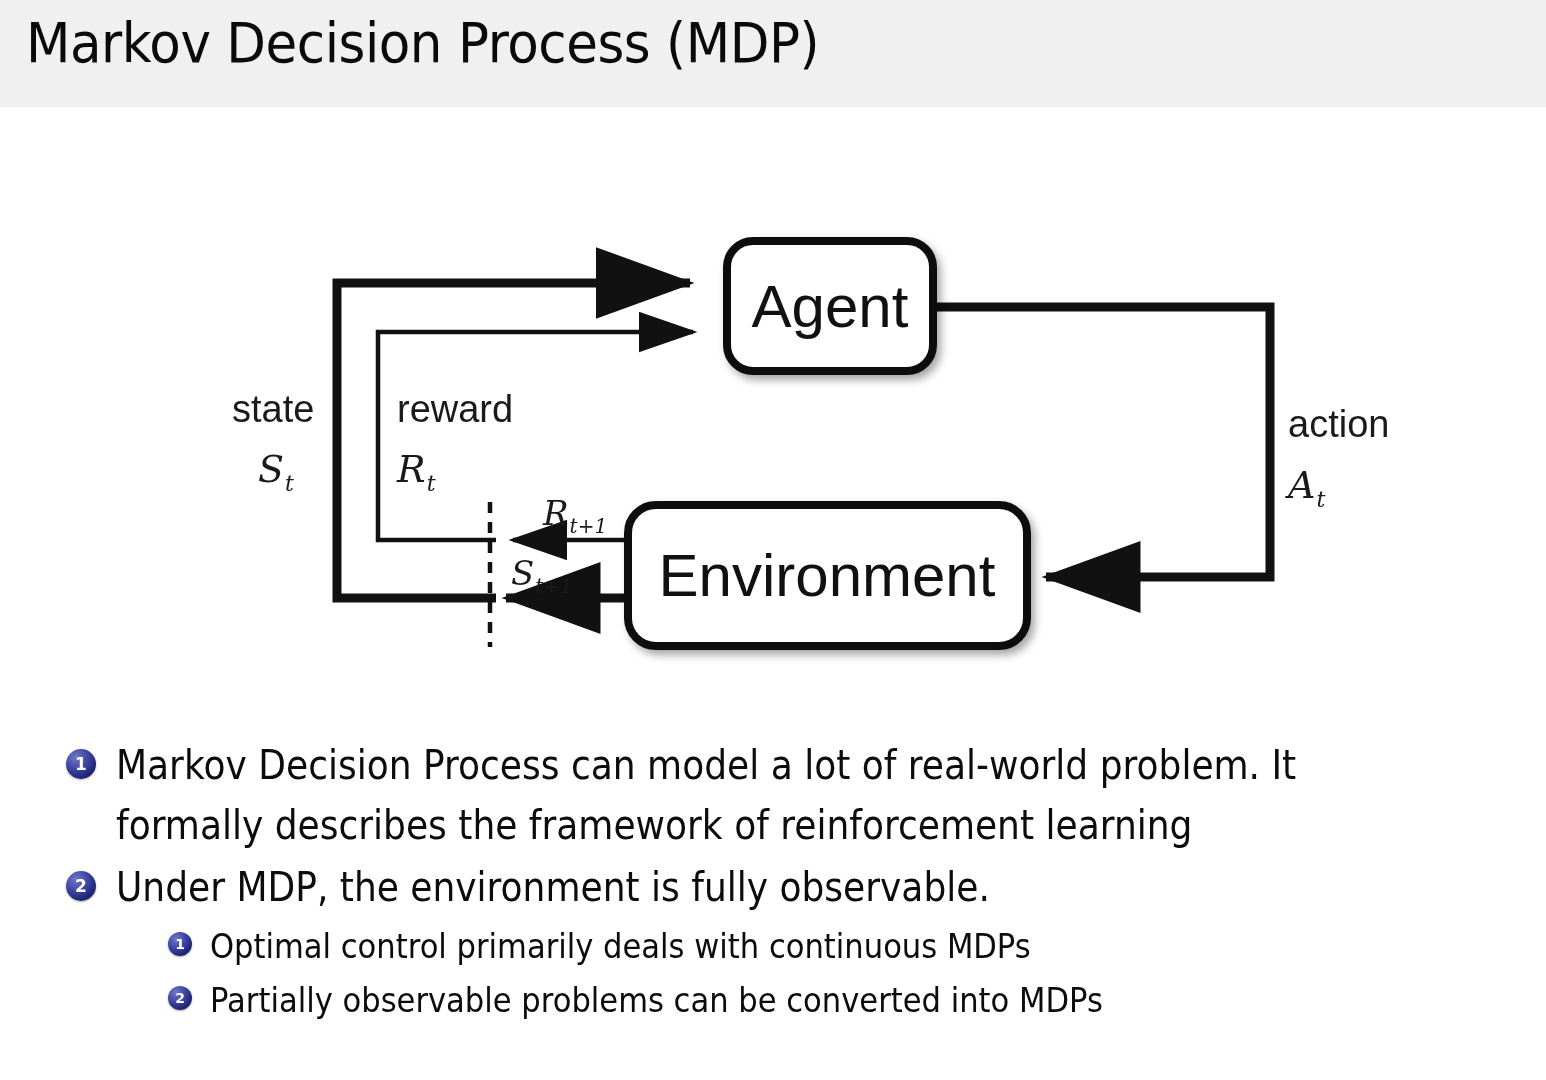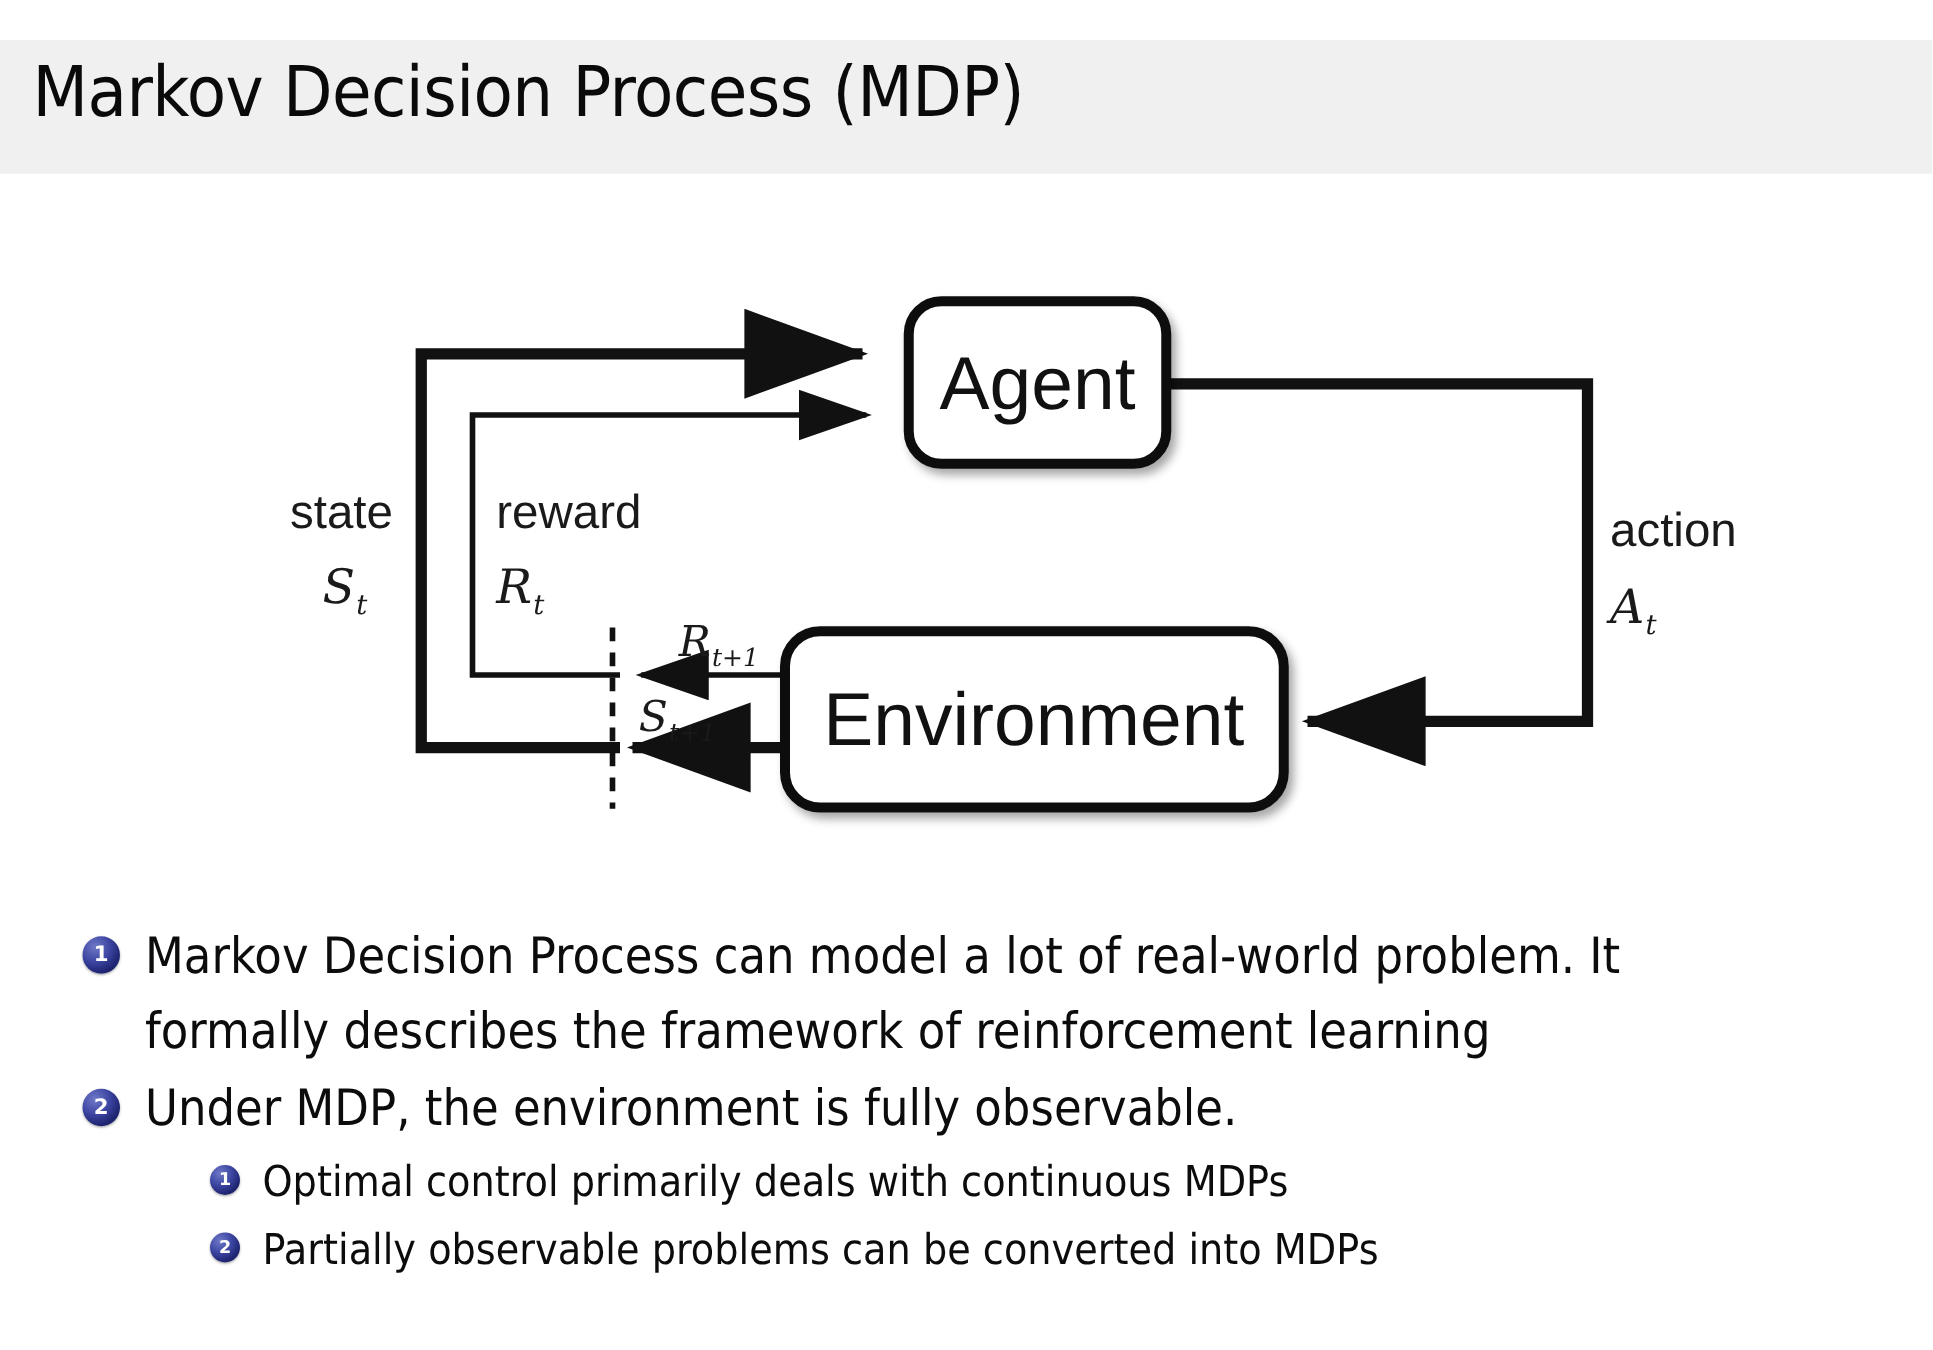--- a/index.html
+++ b/index.html
@@ -16,21 +16,20 @@
   }
 
   
   #title-bar {
     position: absolute;
     left: 0; top: 0;
     width: 1546px;
     height: 107px;
     background: #f0f0f0;
     box-sizing: border-box;
-    margin-top: 32px;
   }
   #slide-title {
     position: absolute;
     left: 26px;
     top: 10px;
     font-family: "DejaVu Sans", sans-serif;
     font-size: 56px;
     font-weight: 400;
     letter-spacing: -0.5px;
     color: #0a0a0a;

